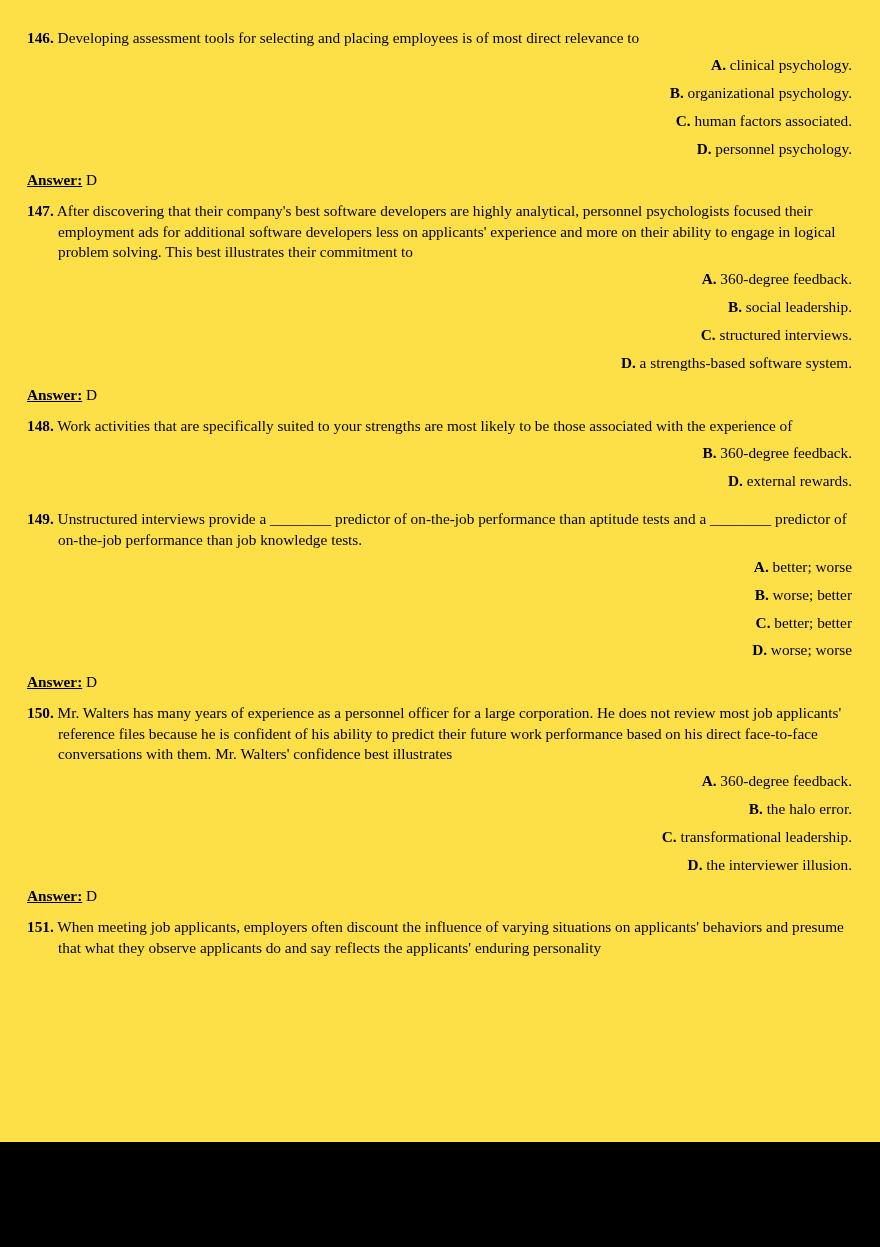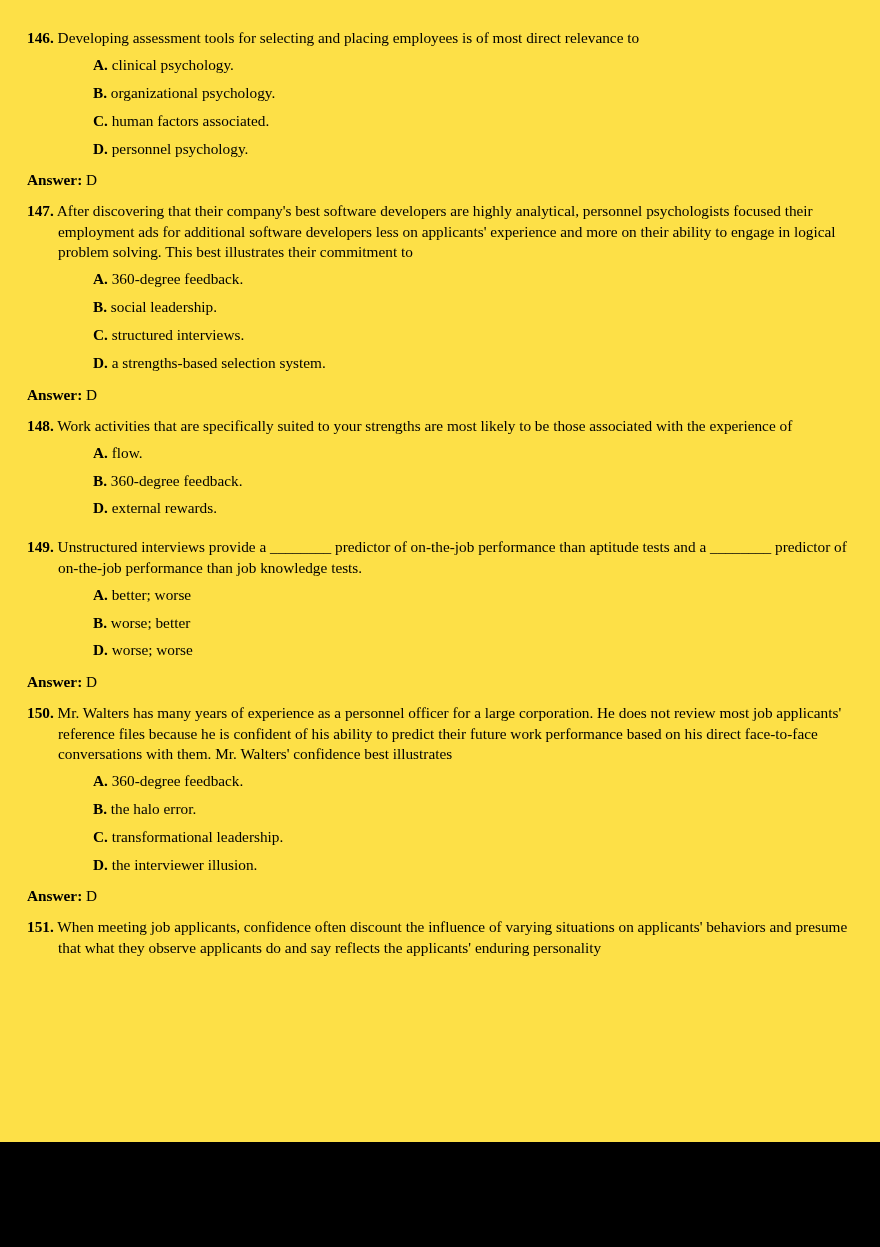--- a/index.html
+++ b/index.html
@@ -49,20 +49,21 @@
   }
   .q-text {
     font-weight: normal;
   }
 
   
   .options {
     list-style: none;
     margin: 7px 0 0 0;
     padding: 0;
+    text-align: right;
   }
   .option {
     display: block;
     font-size: 15.3px;
     line-height: 20px;
     padding: 0 0 7.8px 86px;
     text-indent: -20px;
     margin: 0;
   }
   .opt-letter {
@@ -74,20 +75,21 @@
 
   
   .answer-line {
     font-size: 15.3px;
     line-height: 20px;
     margin: 4px 0 0 0;
     padding-left: 0px;
   }
   .answer-label {
     font-weight: bold;
+    text-decoration: underline;
   }
   .answer-value {
     font-weight: normal;
   }
 
   .spacer-after-answer { height: 11px; }
 
   
   #bottom-band {
     position: absolute;
@@ -113,53 +115,53 @@
         </ul>
         <div class="answer-line"><span class="answer-label">Answer:</span> <span class="answer-value">D</span></div>
         <div class="spacer-after-answer"></div>
       </div>
       <div class="question-block">
         <div class="question-line"><span class="q-num">147.</span> <span class="q-text">After discovering that their company's best software developers are highly analytical, personnel psychologists focused their employment ads for additional software developers less on applicants' experience and more on their ability to engage in logical problem solving. This best illustrates their commitment to</span></div>
         <ul class="options">
           <li class="option"><span class="opt-letter">A.</span> <span class="opt-text">360-degree feedback.</span></li>
           <li class="option"><span class="opt-letter">B.</span> <span class="opt-text">social leadership.</span></li>
           <li class="option"><span class="opt-letter">C.</span> <span class="opt-text">structured interviews.</span></li>
-          <li class="option"><span class="opt-letter">D.</span> <span class="opt-text">a strengths-based selection system.</span></li>
+          <li class="option"><span class="opt-letter">D.</span> <span class="opt-text">a strengths-based software system.</span></li>
         </ul>
         <div class="answer-line"><span class="answer-label">Answer:</span> <span class="answer-value">D</span></div>
         <div class="spacer-after-answer"></div>
       </div>
       <div class="question-block">
         <div class="question-line"><span class="q-num">148.</span> <span class="q-text">Work activities that are specifically suited to your strengths are most likely to be those associated with the experience of</span></div>
         <ul class="options">
-          <li class="option"><span class="opt-letter">A.</span> <span class="opt-text">flow.</span></li>
           <li class="option"><span class="opt-letter">B.</span> <span class="opt-text">360-degree feedback.</span></li>
           <li class="option"><span class="opt-letter">D.</span> <span class="opt-text">external rewards.</span></li>
         </ul>
         <div class="spacer-after-answer"></div>
       </div>
       <div class="question-block">
         <div class="question-line"><span class="q-num">149.</span> <span class="q-text">Unstructured interviews provide a ________ predictor of on-the-job performance than aptitude tests and a ________ predictor of on-the-job performance than job knowledge tests.</span></div>
         <ul class="options">
           <li class="option"><span class="opt-letter">A.</span> <span class="opt-text">better; worse</span></li>
           <li class="option"><span class="opt-letter">B.</span> <span class="opt-text">worse; better</span></li>
+          <li class="option"><span class="opt-letter">C.</span> <span class="opt-text">better; better</span></li>
           <li class="option"><span class="opt-letter">D.</span> <span class="opt-text">worse; worse</span></li>
         </ul>
         <div class="answer-line"><span class="answer-label">Answer:</span> <span class="answer-value">D</span></div>
         <div class="spacer-after-answer"></div>
       </div>
       <div class="question-block">
         <div class="question-line"><span class="q-num">150.</span> <span class="q-text">Mr. Walters has many years of experience as a personnel officer for a large corporation. He does not review most job applicants' reference files because he is confident of his ability to predict their future work performance based on his direct face-to-face conversations with them. Mr. Walters' confidence best illustrates</span></div>
         <ul class="options">
           <li class="option"><span class="opt-letter">A.</span> <span class="opt-text">360-degree feedback.</span></li>
           <li class="option"><span class="opt-letter">B.</span> <span class="opt-text">the halo error.</span></li>
           <li class="option"><span class="opt-letter">C.</span> <span class="opt-text">transformational leadership.</span></li>
           <li class="option"><span class="opt-letter">D.</span> <span class="opt-text">the interviewer illusion.</span></li>
         </ul>
         <div class="answer-line"><span class="answer-label">Answer:</span> <span class="answer-value">D</span></div>
         <div class="spacer-after-answer"></div>
       </div>
       <div class="question-block">
-        <div class="question-line"><span class="q-num">151.</span> <span class="q-text">When meeting job applicants, confidence often discount the influence of varying situations on applicants' behaviors and presume that what they observe applicants do and say reflects the applicants' enduring personality</span></div>
+        <div class="question-line"><span class="q-num">151.</span> <span class="q-text">When meeting job applicants, employers often discount the influence of varying situations on applicants' behaviors and presume that what they observe applicants do and say reflects the applicants' enduring personality</span></div>
       </div>
     </div>
   <div id="bottom-band"></div>
 </div>
 
 </body></html>

